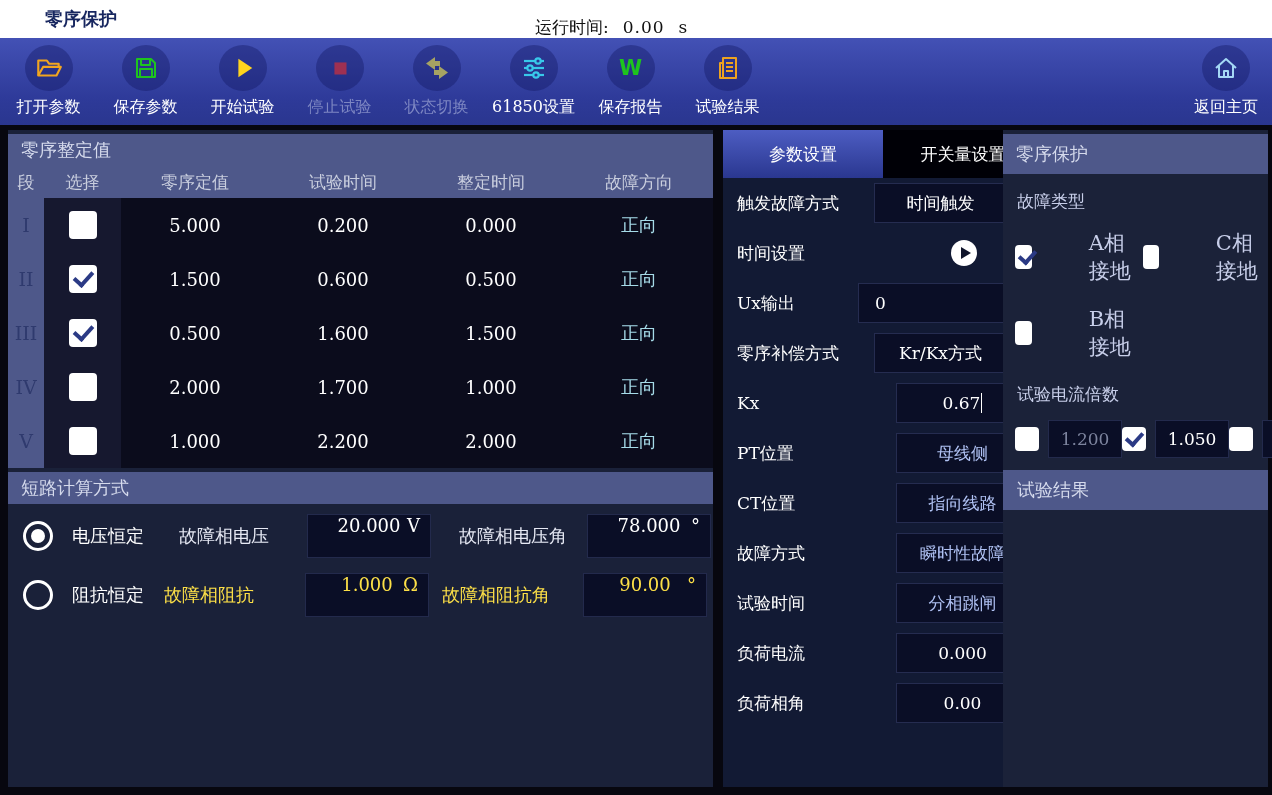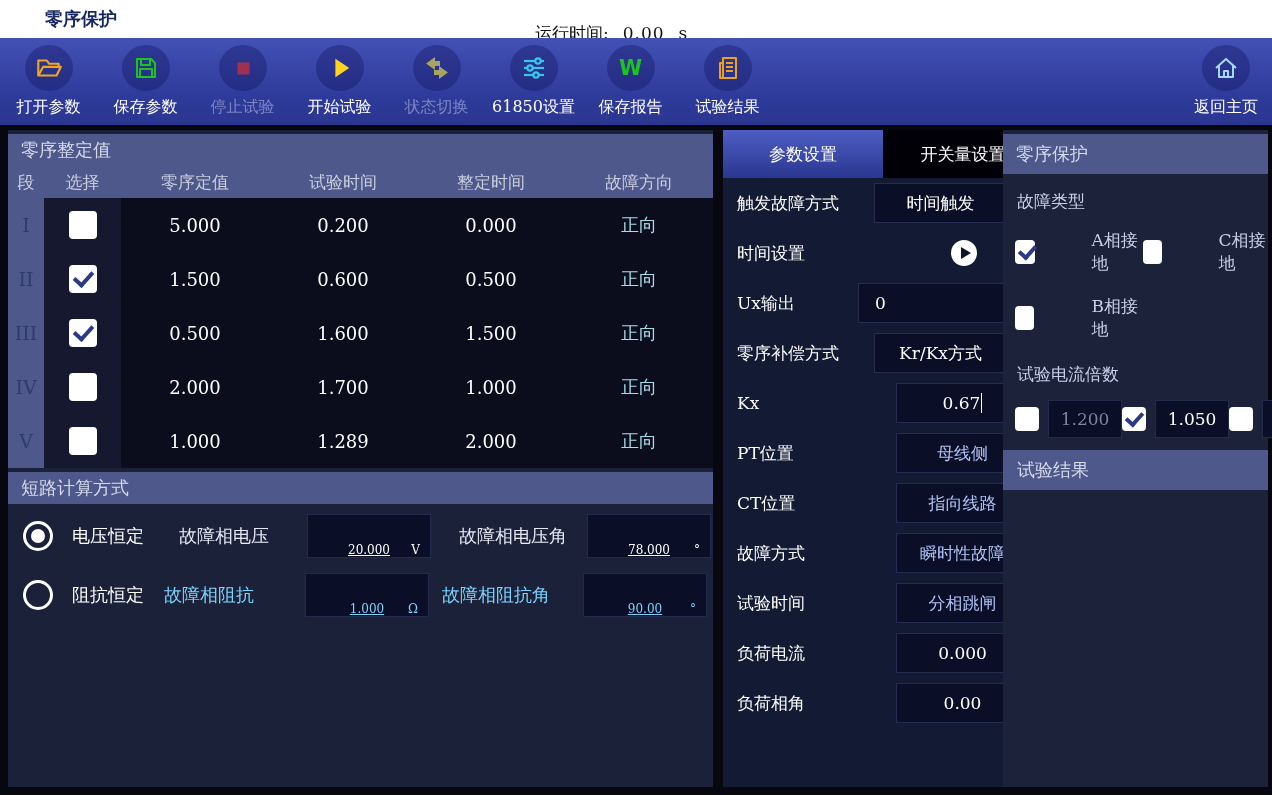--- a/index.html
+++ b/index.html
@@ -3,21 +3,21 @@
 <meta charset="utf-8">
 <style>
   html,body{margin:0;padding:0;background:#07070f;}
   .screen{position:relative;width:1272px;height:795px;background:#07070f;
     font-family:"DejaVu Serif","Liberation Serif",serif;overflow:hidden;
     -webkit-font-smoothing:antialiased;}
   
   .titlebar{position:absolute;left:0;top:0;width:1272px;height:38px;background:#ffffff;
     display:flex;align-items:center;}
   .app-title{margin-left:45px;font-size:18px;font-weight:bold;color:#17265f;}
-  .runtime{position:absolute;left:535px;top:14px;height:38px;display:flex;align-items:center;
+  .runtime{position:absolute;left:535px;top:8px;height:38px;display:flex;align-items:center;
     gap:14px;font-size:17px;color:#111;}
   .runtime .rt-val{letter-spacing:1px;}
   
   .toolbar{position:absolute;left:0;top:38px;width:1272px;height:87px;
     background:linear-gradient(180deg,#4351b5 0%,#2e3a99 70%,#2a368f 100%);
     display:flex;align-items:stretch;}
   .tb-item{width:97px;display:flex;flex-direction:column;align-items:center;justify-content:flex-end;
     padding-bottom:7px;cursor:pointer;}
   .tb-ellipse{width:48px;height:46px;border-radius:50%;background:rgba(15,22,95,0.38);
     display:flex;align-items:center;justify-content:center;margin-bottom:6px;}
@@ -54,23 +54,23 @@
   .cb.small.checked .mark{left:4px;top:5px;width:13px;height:7px;border-width:0 0 4px 4px;border-style:solid;border-color:#2b3a85;}
   
   .sc-row{display:flex;align-items:center;height:55px;padding-left:15px;margin-top:4px;}
   .radio{width:24px;height:24px;border:3px solid #ffffff;border-radius:50%;position:relative;
     flex:0 0 auto;margin-right:12px;cursor:pointer;}
   .radio.selected::after{content:"";position:absolute;left:5px;top:5px;width:14px;height:14px;
     border-radius:50%;background:#ffffff;}
   .sc-label{width:86px;color:#ffffff;font-size:18px;text-align:center;}
   .f-label{margin-left:28px;margin-right:12px;width:116px;color:#e6e9f4;font-size:18px;white-space:nowrap;}
   .field-box{width:122px;height:42px;background:#0a0e26;border:1px solid #232a4c;
-    display:flex;align-items:flex-end;justify-content:center;position:relative;color:#fff;font-size:12px;text-decoration:underline;}
+    display:flex;align-items:flex-start;justify-content:center;position:relative;color:#fff;font-size:18px;}
   .field-box .unit{position:absolute;right:10px;}
-  .sc-row.disabled .f-label,.sc-row.disabled .field-box{color:#7dd3fc;margin-left:13px;}
+  .sc-row.disabled .f-label,.sc-row.disabled .field-box{color:#fde047;margin-left:13px;}
   
   .tabs{display:flex;height:48px;background:#000006;}
   .tab{flex:1;display:flex;align-items:center;justify-content:center;font-size:17px;color:#ffffff;cursor:pointer;}
   .tab.active{background:linear-gradient(180deg,#4d5dc2 0%,#2a3790 100%);}
   .form-row{display:flex;align-items:center;height:50px;padding:0 14px;}
   .form-label{flex:1;color:#ffffff;font-size:17px;white-space:nowrap;}
   .control{width:131px;height:38px;background:#0a0e26;border:1px solid #252c50;
     display:flex;align-items:center;justify-content:center;position:relative;
     color:#ffffff;font-size:17px;cursor:pointer;}
   .control .chev{position:absolute;right:7px;top:14px;}
@@ -78,21 +78,21 @@
   .control.left-align{justify-content:flex-start;padding-left:16px;}
   .control.btn{color:#b0c2f4;}
   .control .unit{position:absolute;right:10px;}
   .cursor{display:inline-block;width:1px;height:20px;background:#ffffff;margin-left:1px;vertical-align:middle;}
   .play-wrap{width:131px;display:flex;justify-content:center;}
   .play-btn{cursor:pointer;line-height:0;}
   
   .rp-label{margin:16px 0 6px 14px;color:#c7cee9;font-size:17px;}
   .fault-grid{display:grid;grid-template-columns:128px 1fr;row-gap:20px;padding:10px 0 0 12px;}
   .fault-item{display:flex;align-items:center;gap:10px;}
-  .fault-item .fl{color:#c7cee9;font-size:17px;margin-left:47px;}
+  .fault-item .fl{color:#c7cee9;font-size:21px;margin-left:47px;}
   .mult-grid{display:grid;grid-template-columns:1fr 1fr 1fr;row-gap:9px;padding:8px 8px 0 12px;}
   .mult-item{display:flex;align-items:center;gap:9px;}
   .mult-box{width:72px;height:36px;background:#0a0e26;border:1px solid #232a4c;
     display:flex;align-items:center;justify-content:center;color:#ffffff;font-size:17px;}
   .mult-item.off .mult-box{color:#7d849e;}
   .rp-bar{margin-top:12px;height:40px;background:#4e588a;color:#d5daec;font-size:18px;
     display:flex;align-items:center;padding-left:14px;}
 </style>
 </head>
 <body>
@@ -124,36 +124,36 @@
       <span class="tb-ellipse">
         <svg viewBox="0 0 28 28" width="28" height="28" fill="none" stroke="#1ec41e" stroke-width="2" stroke-linejoin="round">
           <path d="M5 5 h14 l4 4 v14 h-18 z"></path>
             <path d="M9 5 v6 h9 v-6"></path>
             <path d="M8 23 v-8 h12 v8"></path>
         </svg>
       </span>
       <span class="tb-label">保存参数</span>
     </div>
 
+    <div class="tb-item">
+      <span class="tb-ellipse">
+        <svg viewBox="0 0 28 28" width="26" height="26">
+            <polygon points="9,4 24,14 9,24" fill="#ffd41e"></polygon>
+          </svg>
+      </span>
+      <span class="tb-label">开始试验</span>
+    </div>
+
     <div class="tb-item disabled">
       <span class="tb-ellipse">
         <svg viewBox="0 0 28 28" width="26" height="26">
             <rect x="8" y="8" width="13" height="13" fill="#9e3052"></rect>
           </svg>
       </span>
       <span class="tb-label">停止试验</span>
-    </div>
-
-    <div class="tb-item">
-      <span class="tb-ellipse">
-        <svg viewBox="0 0 28 28" width="26" height="26">
-            <polygon points="9,4 24,14 9,24" fill="#ffd41e"></polygon>
-          </svg>
-      </span>
-      <span class="tb-label">开始试验</span>
     </div>
 
     <div class="tb-item disabled">
       <span class="tb-ellipse">
         <svg viewBox="0 0 28 28" width="28" height="28" fill="#a6a363">
           <path d="M12 3 L3 9.5 L12 16 V12 H17 V7 H12 Z"></path>
           <path d="M16 12 L25 18.5 L16 25 V21 H11 V16 H16 Z"></path>
         </svg>
       </span>
       <span class="tb-label">状态切换</span>
@@ -261,21 +261,21 @@
         <div class="tcell">1.700</div>
         <div class="tcell">1.000</div>
         <div class="tcell dir">正向</div>
       </div>
       <div class="trow">
         <div class="seg-cell">V</div>
         <div class="sel-cell">
             <div class="cb"></div>
           </div>
         <div class="tcell">1.000</div>
-        <div class="tcell">1.289</div>
+        <div class="tcell">2.200</div>
         <div class="tcell">2.000</div>
         <div class="tcell dir">正向</div>
       </div>
     </div>
 
     <div class="bar">短路计算方式</div>
 
     <div class="sc-row">
       <div class="radio selected"></div>
       <span class="sc-label">电压恒定</span>

